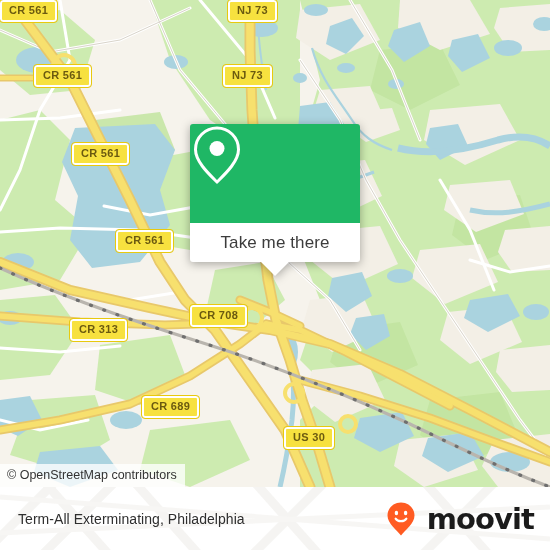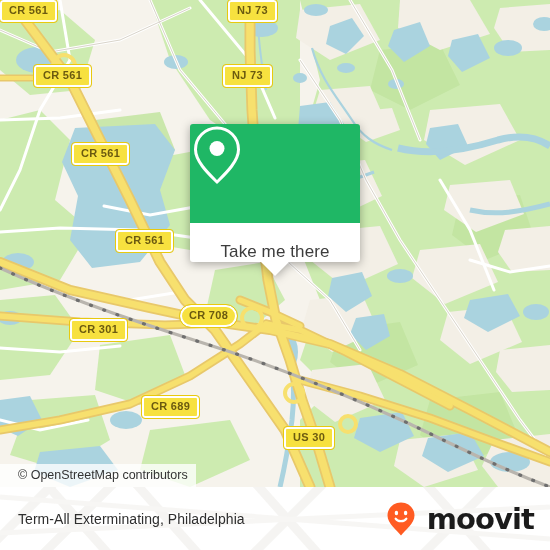--- a/index.html
+++ b/index.html
@@ -32,38 +32,38 @@
     font-family:"Liberation Sans","DejaVu Sans",sans-serif;
   }
 
   
   #attribution{
     position:absolute;left:0;bottom:0;
     background:rgba(255,255,255,.78);
     color:#333;
     font-size:12.5px;
     line-height:1;
-    padding:5px 8px 6px 18px;
+    padding:5px 8px 6px 7px;
     white-space:nowrap;
   }
 
   
   #popup{
     position:absolute;left:190px;top:124px;width:170px;
     filter:drop-shadow(0 2px 5px rgba(0,0,0,.32));
   }
   #popup-head{
     background:#1fb765;height:99px;
     border-radius:3px 3px 0 0;
     display:flex;align-items:center;justify-content:center;
   }
   #popup-body{
     background:#ffffff;height:39px;
     border-radius:0 0 3px 3px;
-    display:flex;align-items:flex-end;justify-content:center;
+    display:flex;align-items:center;justify-content:center;
   }
   #popup-label{
     color:#3c3c3c;font-size:17px;letter-spacing:.1px;
   }
   #popup-tail{
     position:absolute;left:50%;top:138px;
     width:0;height:0;margin-left:-14px;
     border-left:14px solid transparent;
     border-right:14px solid transparent;
     border-top:14px solid #ffffff;
@@ -261,22 +261,22 @@
 
       </g>
     </svg>
 
     <div class="shield" style="left:0px;top:0px;">CR 561</div>
     <div class="shield" style="left:228px;top:0px;">NJ 73</div>
     <div class="shield" style="left:34px;top:65px;">CR 561</div>
     <div class="shield" style="left:223px;top:65px;">NJ 73</div>
     <div class="shield" style="left:72px;top:143px;">CR 561</div>
     <div class="shield" style="left:116px;top:230px;">CR 561</div>
-    <div class="shield" style="left:180px;top:305px;border-radius:11px;">CR 708</div>
-    <div class="shield" style="left:70px;top:319px;">CR 301</div>
+    <div class="shield" style="left:190px;top:305px;">CR 708</div>
+    <div class="shield" style="left:70px;top:319px;">CR 313</div>
     <div class="shield" style="left:129px;top:396px;margin-left:13px;">CR 689</div>
     <div class="shield" style="left:248px;top:427px;margin-left:36px;">US 30</div>
 
     <div id="attribution">© OpenStreetMap contributors</div>
 
     <div id="popup">
       <div id="popup-head">
         <svg width="54" height="62" viewBox="0 0 54 62">
           <path d="M27 4 C15 4 5.5 13.5 5.5 25.5 C5.5 38 20 51 27 58 C34 51 48.5 38 48.5 25.5 C48.5 13.5 39 4 27 4 Z" fill="none" stroke="#ffffff" stroke-width="3"></path>
           <circle cx="27" cy="24.5" r="7.5" fill="#ffffff"></circle>

